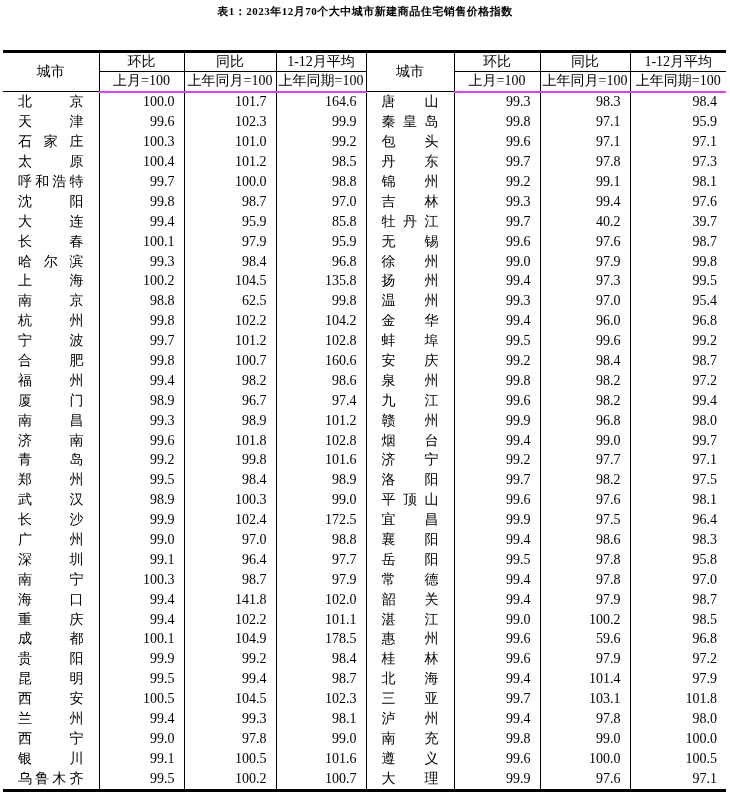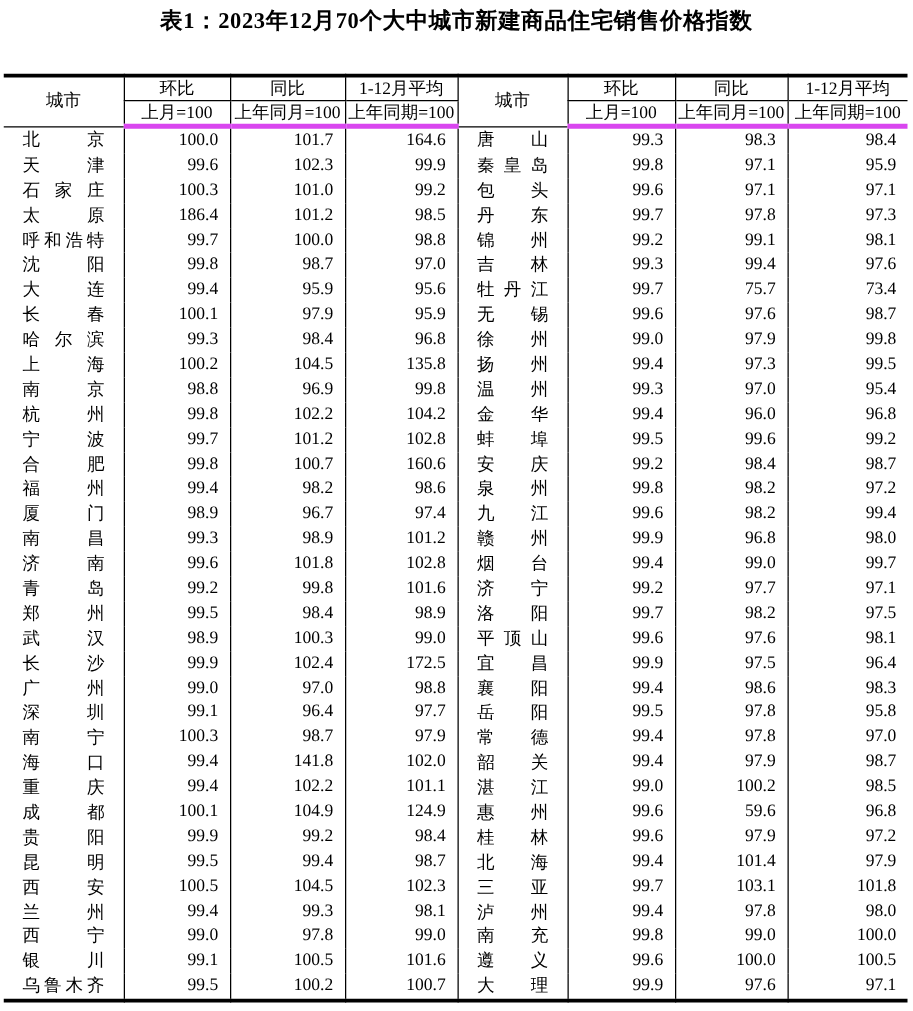--- a/index.html
+++ b/index.html
@@ -8,21 +8,21 @@
     width: 730px;
     height: 809px;
     background: #ffffff;
     overflow: hidden;
     font-family: "Liberation Serif", "DejaVu Serif", serif;
     color: #000;
   }
   .page-title {
     padding-top: 4px;
     text-align: center;
-    font-size: 18px;
+    font-size: 11px;
     font-weight: bold;
     letter-spacing: 0.5px;
     white-space: nowrap;
   }
   table.price-index {
     border-collapse: collapse;
     table-layout: fixed;
     width: 723px;
     margin: 31px 0 0 3px;
     border-top: 3px solid #000;
@@ -37,21 +37,21 @@
     overflow: hidden;
     white-space: nowrap;
   }
   th.no-left, td.no-left, tbody td:first-child {
     border-left: none;
   }
   thead tr { height: 20px; }
   thead th { text-align: center; }
   th.th-city { border-bottom: 1px solid #000; }
   tr.grp th { border-bottom: 1px solid #000; }
-  tr.sub th { border-bottom: 4px solid #d946ef; margin-top: 16px; }
+  tr.sub th { border-bottom: 2px solid #d946ef; margin-top: 16px; }
   tbody td { height: 19.9px; }
   td.num {
     text-align: right;
     padding-right: 9px;
   }
   .jname {
     display: flex;
     justify-content: space-between;
     padding: 0 15px;
   }
@@ -156,21 +156,21 @@
         <td class="num">97.1</td>
         <td class="num">97.1</td>
       </tr>
       <tr>
         <td>
           <div class="jname">
             <span>太</span>
             <span>原</span>
           </div>
         </td>
-        <td class="num">186.4</td>
+        <td class="num">100.4</td>
         <td class="num">101.2</td>
         <td class="num">98.5</td>
         <td>
           <div class="jname">
             <span>丹</span>
             <span>东</span>
           </div>
         </td>
         <td class="num">99.7</td>
         <td class="num">97.8</td>
@@ -220,31 +220,31 @@
       </tr>
       <tr>
         <td>
           <div class="jname">
             <span>大</span>
             <span>连</span>
           </div>
         </td>
         <td class="num">99.4</td>
         <td class="num">95.9</td>
-        <td class="num">95.6</td>
+        <td class="num">85.8</td>
         <td>
           <div class="jname">
             <span>牡</span>
             <span>丹</span>
             <span>江</span>
           </div>
         </td>
         <td class="num">99.7</td>
-        <td class="num">75.7</td>
-        <td class="num">73.4</td>
+        <td class="num">40.2</td>
+        <td class="num">39.7</td>
       </tr>
       <tr>
         <td>
           <div class="jname">
             <span>长</span>
             <span>春</span>
           </div>
         </td>
         <td class="num">100.1</td>
         <td class="num">97.9</td>
@@ -301,21 +301,21 @@
         <td class="num">99.5</td>
       </tr>
       <tr>
         <td>
           <div class="jname">
             <span>南</span>
             <span>京</span>
           </div>
         </td>
         <td class="num">98.8</td>
-        <td class="num">96.9</td>
+        <td class="num">62.5</td>
         <td class="num">99.8</td>
         <td>
           <div class="jname">
             <span>温</span>
             <span>州</span>
           </div>
         </td>
         <td class="num">99.3</td>
         <td class="num">97.0</td>
         <td class="num">95.4</td>
@@ -643,21 +643,21 @@
       </tr>
       <tr>
         <td>
           <div class="jname">
             <span>成</span>
             <span>都</span>
           </div>
         </td>
         <td class="num">100.1</td>
         <td class="num">104.9</td>
-        <td class="num">124.9</td>
+        <td class="num">178.5</td>
         <td>
           <div class="jname">
             <span>惠</span>
             <span>州</span>
           </div>
         </td>
         <td class="num">99.6</td>
         <td class="num">59.6</td>
         <td class="num">96.8</td>
       </tr>

